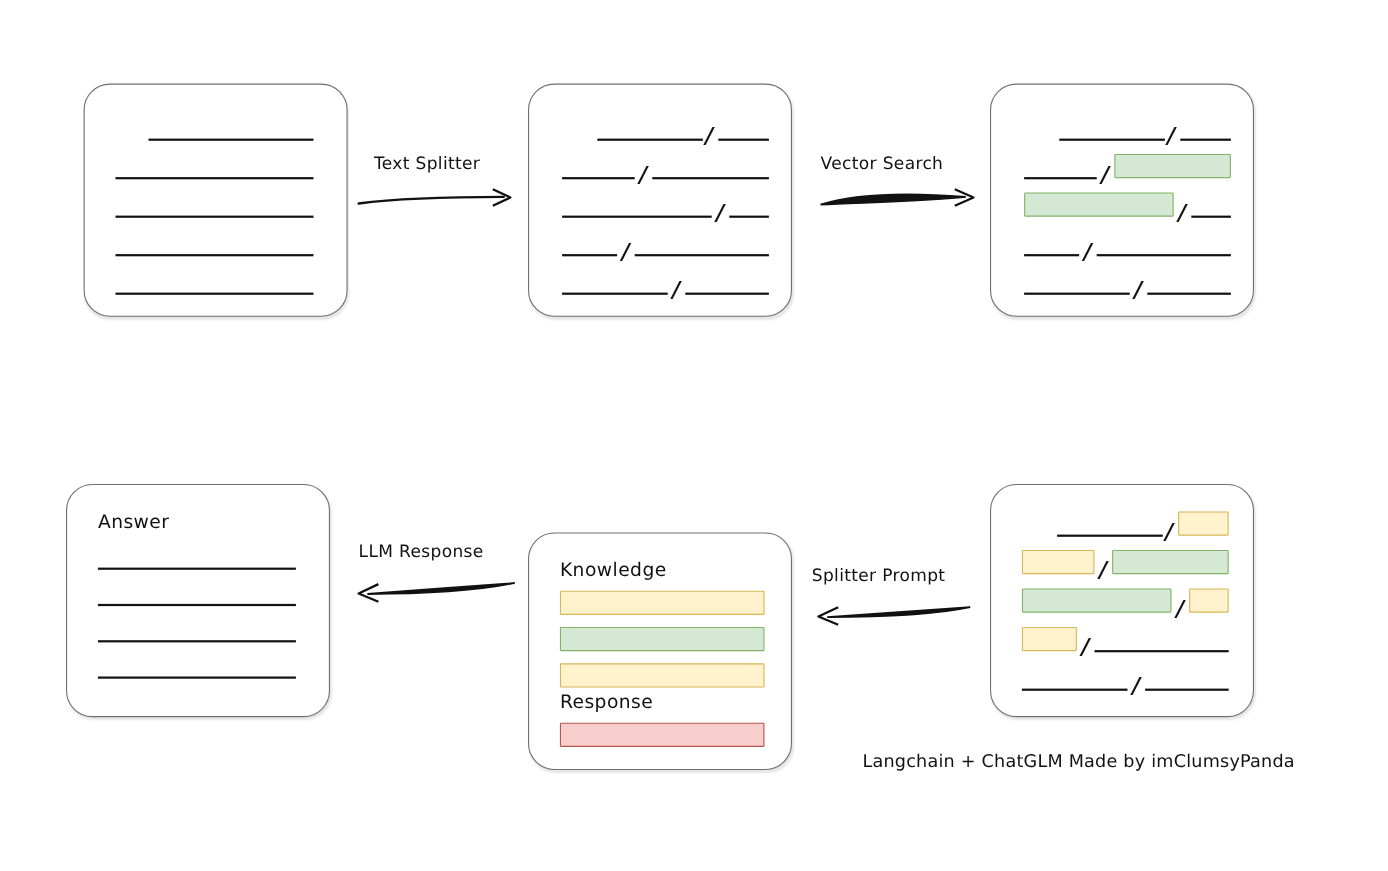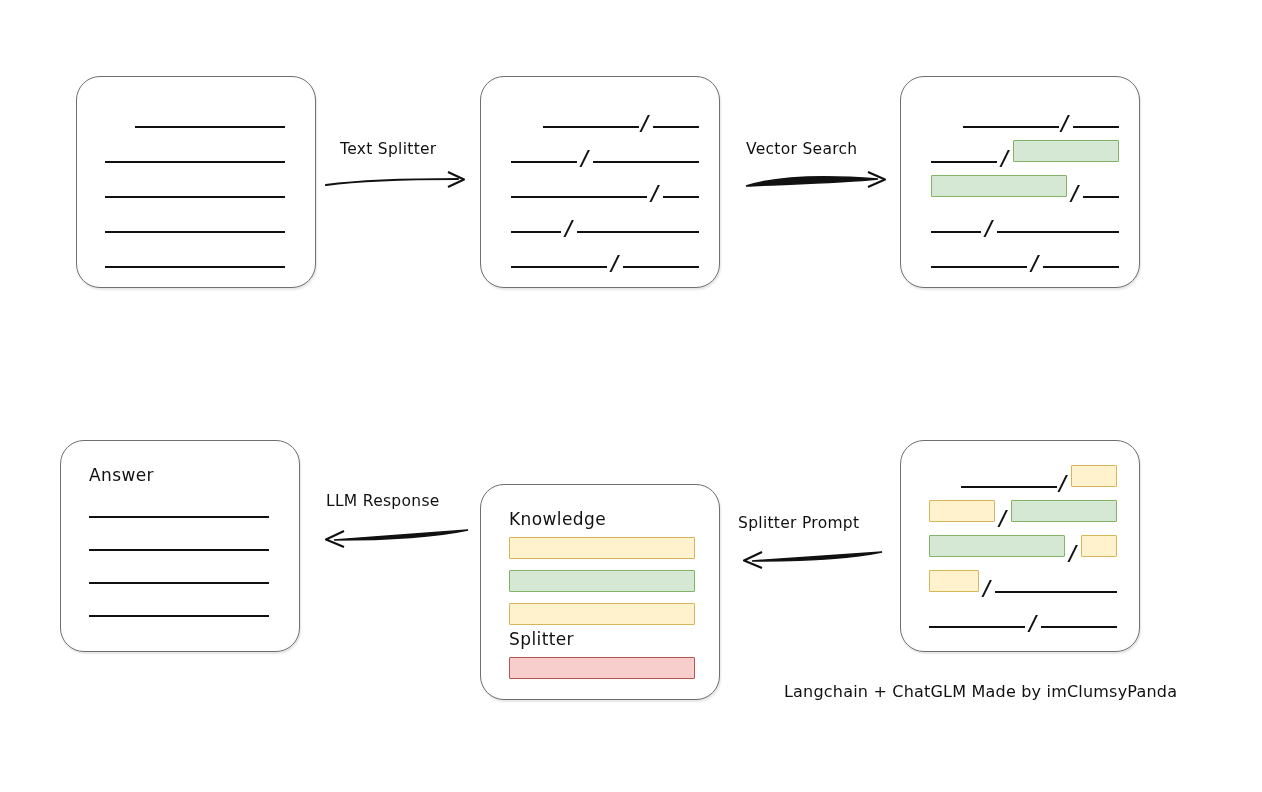--- a/index.html
+++ b/index.html
@@ -221,21 +221,21 @@
   </div>
 
   <div class="doc-box" style="left:480px;top:440px;width:240px;height:216px;margin-top:44px;">
     <div class="box-inner">
       <div class="box-label" style="left:28px;top:24px;">Knowledge</div>
       <div id="bars-knowledge">
           <div class="seg chip yellow" style="position: absolute; left: 28px; width: 186px; top: 52px;"></div>
           <div class="seg chip green" style="position: absolute; left: 28px; width: 186px; top: 85px;"></div>
           <div class="seg chip yellow" style="position: absolute; left: 28px; width: 186px; top: 118px;"></div>
         </div>
-      <div class="box-label" style="left:28px;top:144px;">Splitter</div>
+      <div class="box-label" style="left:28px;top:144px;">Response</div>
       <div id="bars-question">
           <div class="seg chip red" style="position: absolute; left: 28px; width: 186px; top: 172px;"></div>
         </div>
     </div>
   </div>
 
   <div class="arrow-group" style="left:322px;top:492px;width:150px;height:50px;">
     <div class="arrow-label" style="left:4px;top:0px;">LLM Response</div>
     <svg class="arrow-svg" width="150" height="28" style="left:0;top:28px;">
       <path d="M146,10 C108,18 50,20 12,20 C50,17 108,13 146,10 Z" stroke="#111" stroke-width="1.6" fill="#111"></path>

